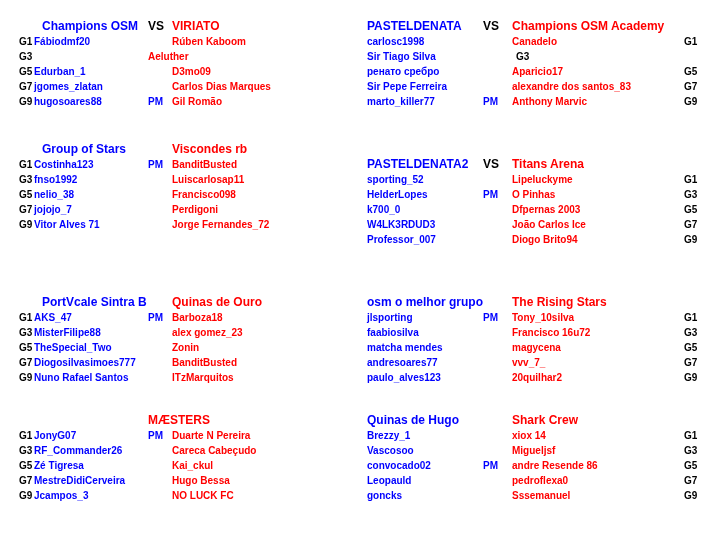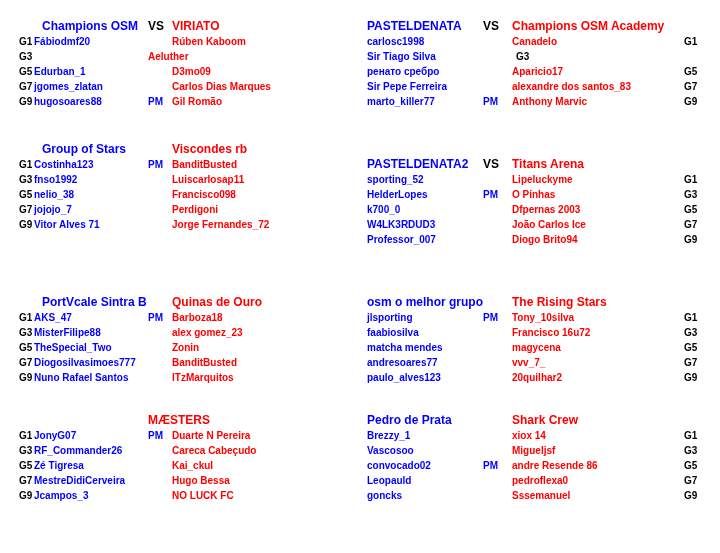--- a/index.html
+++ b/index.html
@@ -288,21 +288,21 @@
       </div>
       <div class="row">
         <div class="cell g">G9</div>
         <div class="cell home">Jcampos_3</div>
         <div class="cell pm"></div>
         <div class="cell away">NO LUCK FC</div>
       </div>
     </div>
     <div class="block right" style="top: 413px;">
       <div class="row header">
-        <div class="cell home">Pedro de Prata</div>
+        <div class="cell home">Quinas de Hugo</div>
         <div class="cell vs"></div>
         <div class="cell away">Shark Crew</div>
         <div class="cell g"></div>
       </div>
       <div class="row">
         <div class="cell home">Brezzy_1</div>
         <div class="cell pm"></div>
         <div class="cell away">xiox 14</div>
         <div class="cell g">G1</div>
       </div>

